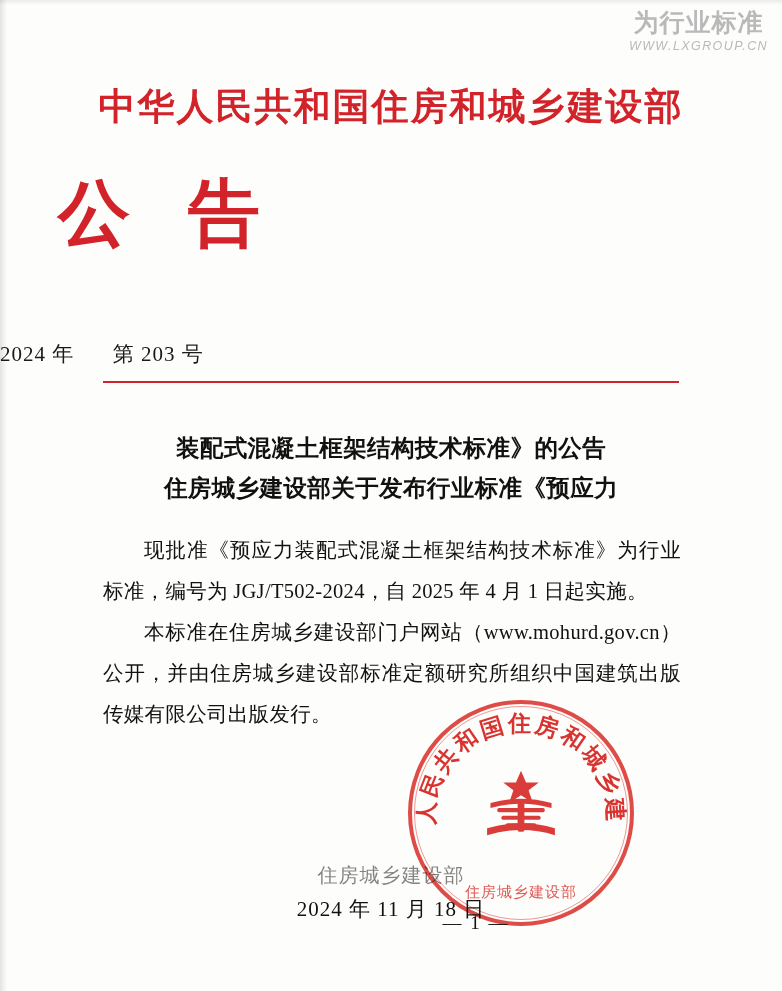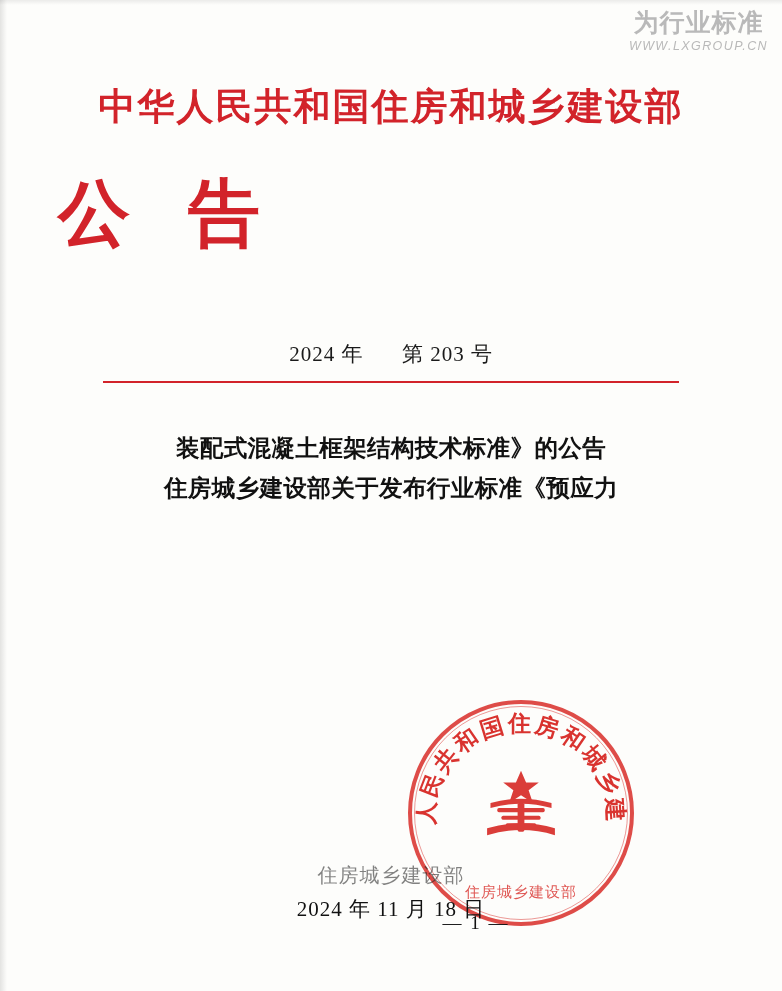--- a/index.html
+++ b/index.html
@@ -77,21 +77,20 @@
     letter-spacing: 58px;
     text-indent: 58px;
     line-height: 1.15;
   }
 
   .issue-no {
     position: absolute;
     top: 340px;
     left: 0;
     right: 0;
-    text-align: center;
     font-size: 21px;
     color: #1a1a1a;
     letter-spacing: 1px;
   }
   .issue-no .gap { display: inline-block; width: 26px; }
 
   .rule {
     position: absolute;
     top: 381px;
     left: 103px;
@@ -256,20 +255,24 @@
     <span>第 203 号</span>
   </div>
 
   <div class="rule"></div>
 
   <div class="doc-title">
     <div>装配式混凝土框架结构技术标准》的公告</div>
     <div>住房城乡建设部关于发布行业标准《预应力</div>
   </div>
 
+  <div class="body-text">
+    <p>现批准《预应力装配式混凝土框架结构技术标准》为行业标准，编号为 JGJ/T502-2024，自 2025 年 4 月 1 日起实施。</p>
+    <p>本标准在住房城乡建设部门户网站（www.mohurd.gov.cn）公开，并由住房城乡建设部标准定额研究所组织中国建筑出版传媒有限公司出版发行。</p>
+  </div>
 
   <div class="seal-wrap">
     <div class="seal"></div>
     <div class="seal-inner"></div>
 
     <svg class="seal-text" viewBox="0 0 226 226" width="226" height="226">
       <defs>
         <path id="arcpath" d="M 26,118 A 87,87 0 1 1 200,118"></path>
       </defs>
       <text>

